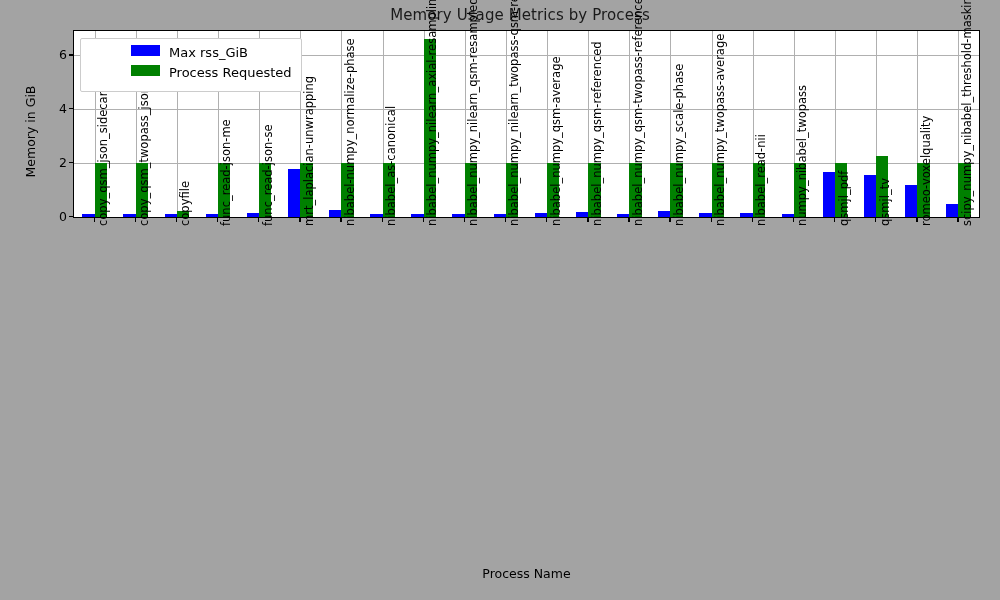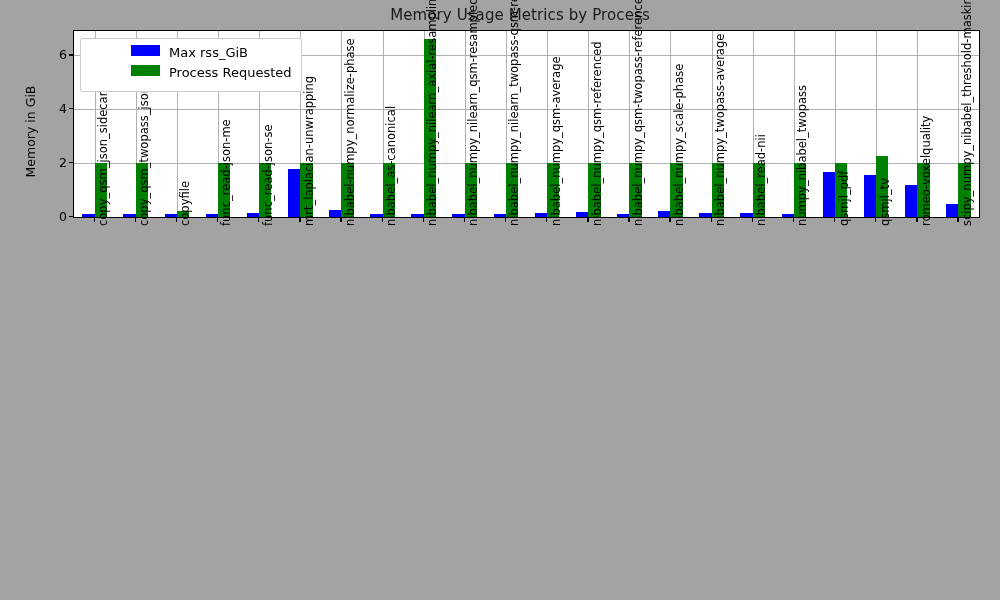--- a/index.html
+++ b/index.html
@@ -307,20 +307,21 @@
       <div class="xtick-mark" style="left: 834.023px;"></div>
       <div class="xtick-label" style="left: 838.523px;">qsmjl_pdf</div>
       <div class="xtick-mark" style="left: 875.159px;"></div>
       <div class="xtick-label" style="left: 879.659px;">qsmjl_tv</div>
       <div class="xtick-mark" style="left: 916.295px;"></div>
       <div class="xtick-label" style="left: 920.795px;">romeo-voxelquality</div>
       <div class="xtick-mark" style="left: 957.432px;"></div>
       <div class="xtick-label" style="left: 961.932px;">scipy_numpy_nibabel_threshold-masking</div>
     </div>
 
+  <div id="xlabel">Process Name</div>
 
   <div id="legend">
     <div class="legend-row">
       <span class="legend-swatch blue"></span>
       <span class="legend-text">Max rss_GiB</span>
     </div>
     <div class="legend-row">
       <span class="legend-swatch green"></span>
       <span class="legend-text">Process Requested</span>
     </div>

